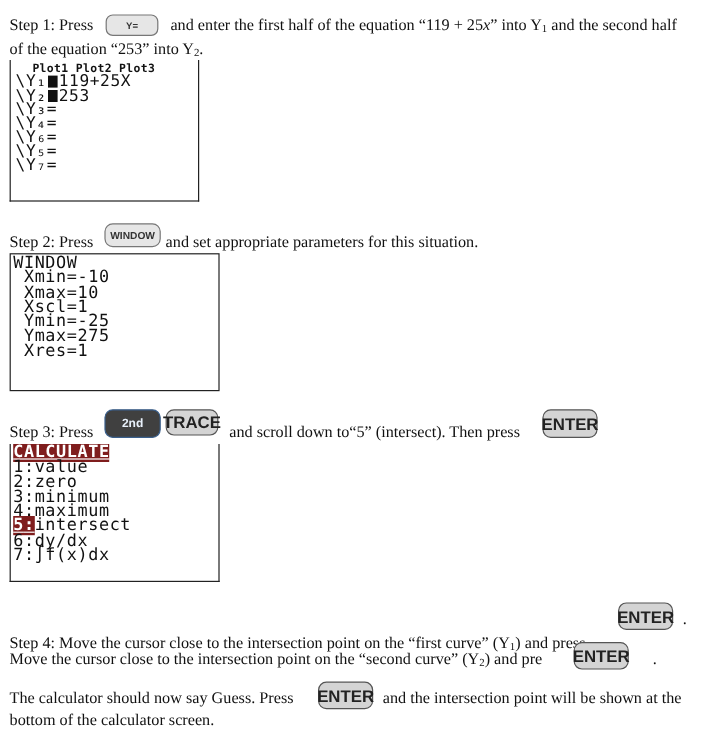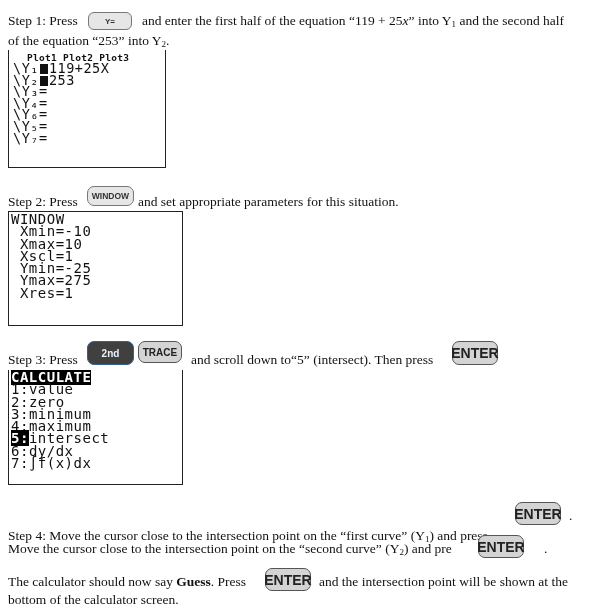--- a/index.html
+++ b/index.html
@@ -20,23 +20,23 @@
     .key-blue { background: #404040; border: 1.5px solid #3a5f8c; color: #e8f0fa; font-size: 10px; }
     .screen {
       position: absolute; border: 1.5px solid #222; background: #fff;
       font-family: "DejaVu Sans Mono", "Liberation Mono", monospace;
       color: #111; overflow: hidden; box-sizing: border-box;
     }
     .screen .row { white-space: pre; line-height: 12.3px; font-size: 14px; letter-spacing: 0.5px; }
     .screen.ye .row { line-height: 11.6px; font-size: 13.5px; }
     .screen .plots { font-size: 9.5px; line-height: 11px; font-weight: bold; letter-spacing: 0.3px; padding-left: 14px; }
     .cursor-block { display: inline-block; width: 8px; height: 10px; background: #111; vertical-align: -1px; margin: 0 1px; }
-    .inv { background: #000000; color: #fff; font-weight: bold; }
+    .inv { background: #7f1d1d; color: #fff; font-weight: bold; text-decoration: underline; }
     .sub { font-size: 9px; vertical-align: -2px; }
-    b { font-weight: bold; margin-top: 42px; }
+    b { font-weight: normal; margin-top: 42px; }
   </style>
 </head>
 <body>
 
 <div class="abs line" style="left:8px; top:13px;">
   <span>Step 1: Press</span>
 </div>
 <div class="key key-light" style="left:88px; top:12px; width:44px; height:18px; border-radius:6px;">
   <span>Y=</span>
 </div>
@@ -77,21 +77,21 @@
   <div class="row"> Ymax=275</div>
   <div class="row"> Xres=1</div>
 </div>
 
 <div class="abs line" style="left:8px; top:352px;">
   <span>Step 3: Press</span>
 </div>
 <div class="key key-blue" style="left:87px; top:341px; width:47px; height:24px;">
   <span>2nd</span>
 </div>
-<div class="key key-gray" style="left:138px; top:341px; width:44px; height:22px; font-size:10px;">
+<div class="key key-gray" style="left:138px; top:341px; width:44px; height:22px; font-size:14px;">
   <span>TRACE</span>
 </div>
 <div class="abs line" style="left:191px; top:352px;">
   <span>and scroll down to“5” (intersect). Then press</span>
 </div>
 <div class="key key-gray" style="left:452px; top:341px; width:46px; height:24px;">
   <span>ENTER</span>
 </div>
 
 <div class="screen" style="left:8px; top:370px; width:175px; height:115px; border-top:none; padding:1px 0 0 2px;">

